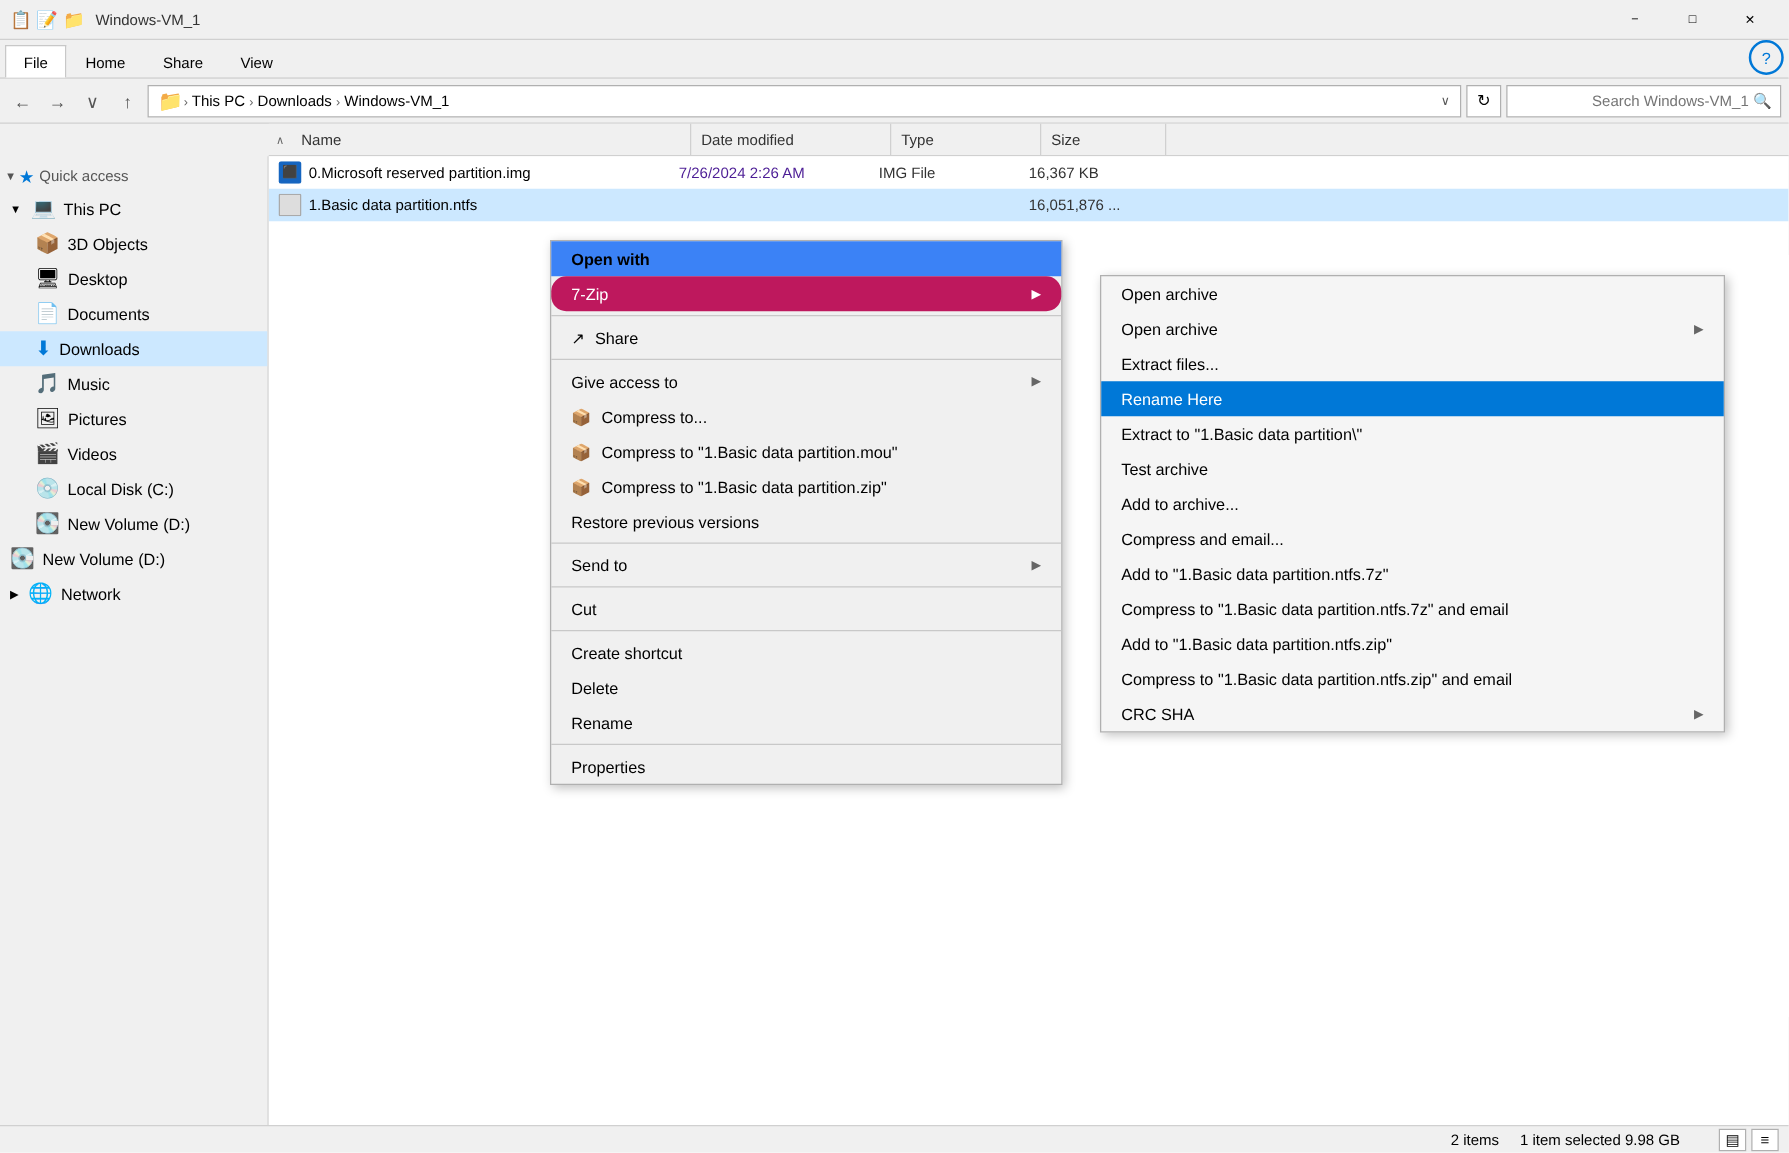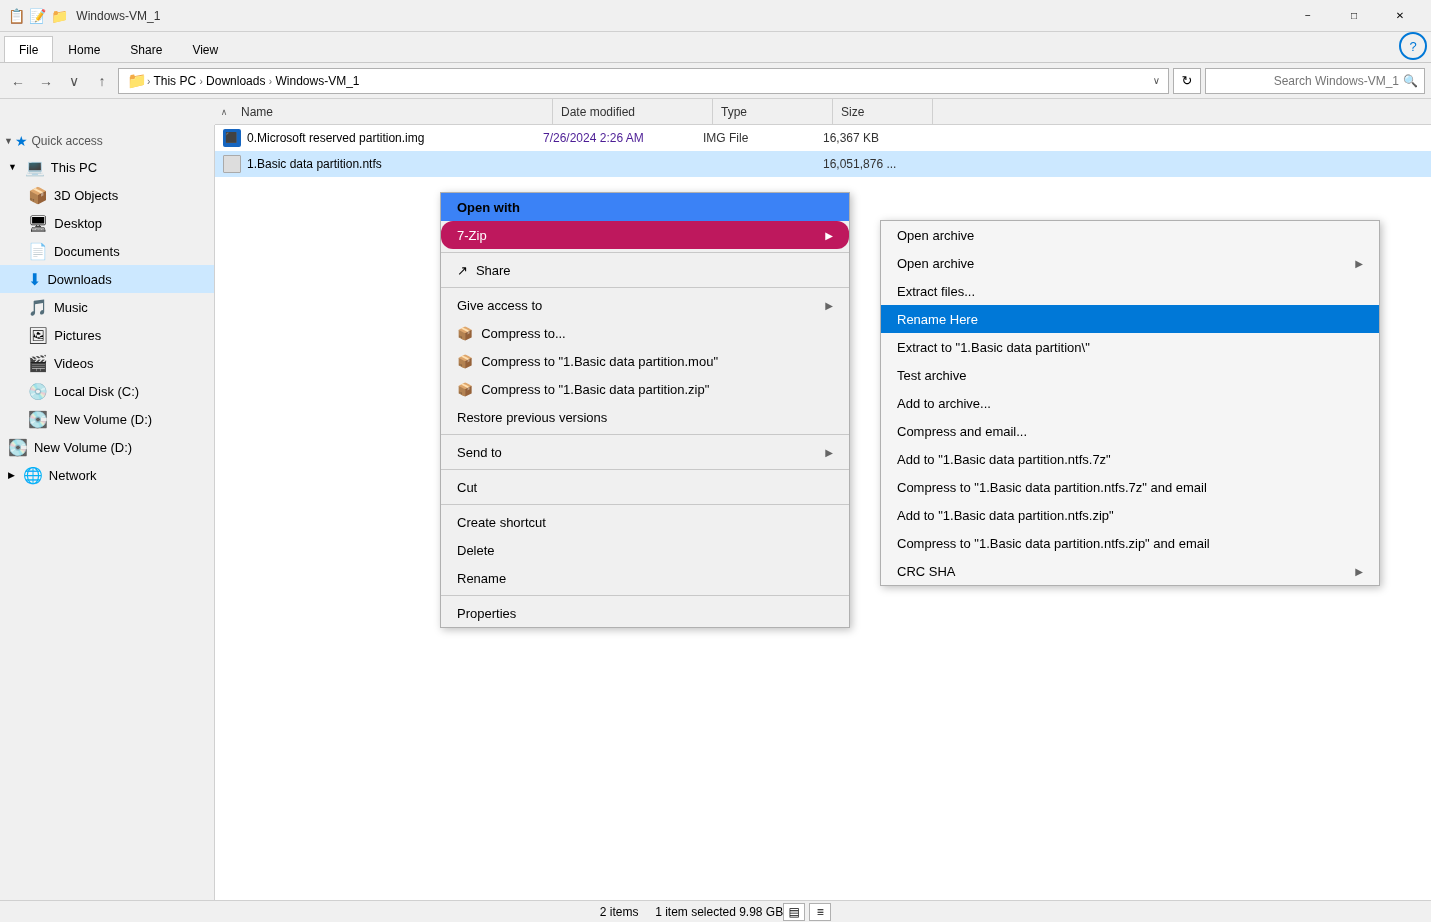--- a/index.html
+++ b/index.html
@@ -262,21 +262,22 @@
       background: #f0f0f0;
       border-top: 1px solid #d0d0d0;
       display: flex;
       align-items: center;
       padding: 0 8px;
       font-size: 12px;
       position: absolute;
       bottom: 0;
       left: 0;
       right: 0;
-      justify-content: center;
+      justify-content: flex-end;
+      gap: 31px;
     }
     .status-right {
       display: flex;
       gap: 4px;
     }
     .view-btn {
       width: 22px;
       height: 18px;
       display: flex;
       align-items: center;

